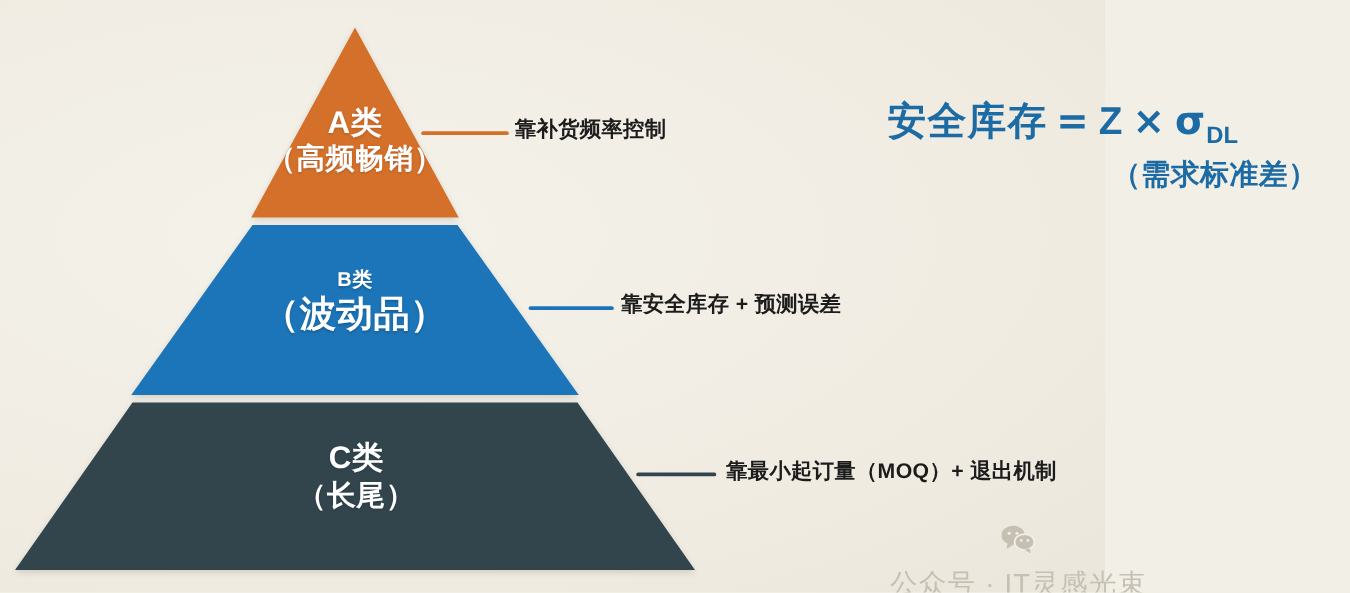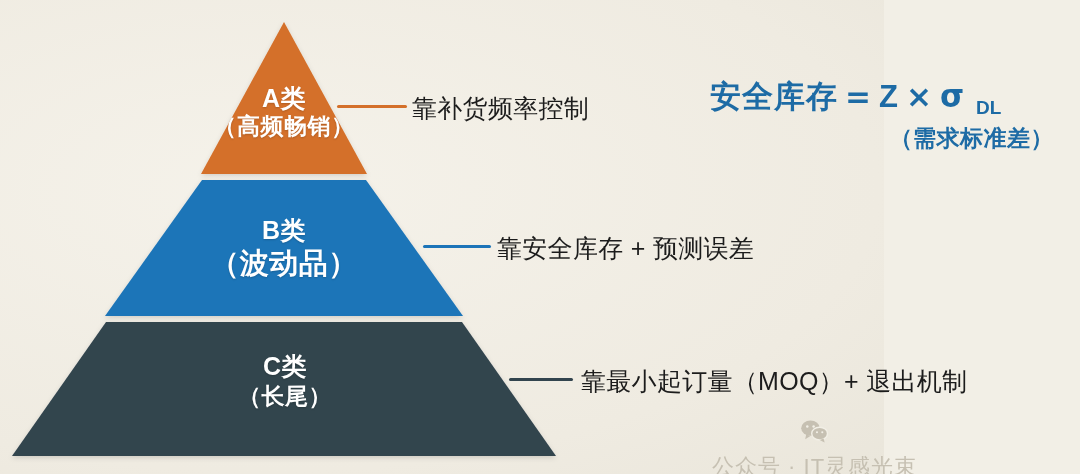--- a/index.html
+++ b/index.html
@@ -51,21 +51,21 @@
 
   #tier-a-label {
     left: 184px; top: 84px; width: 200px;
   }
   #tier-a-label .t-main { font-size: 25px; }
   #tier-a-label .t-sub  { font-size: 23px; margin-top: 2px; font-family: Liberation Mono, monospace; }
 
   #tier-b-label {
     left: 184px; top: 216px; width: 200px;
   }
-  #tier-b-label .t-main { font-size: 25px; }
+  #tier-b-label .t-main { font-size: 16px; }
   #tier-b-label .t-sub  { font-size: 29px; margin-top: 2px; }
 
   #tier-c-label {
     left: 185px; top: 352px; width: 200px;
   }
   #tier-c-label .t-main { font-size: 25px; }
   #tier-c-label .t-sub  { font-size: 23px; margin-top: 2px; }
 
   
   .connector {
@@ -74,22 +74,22 @@
     border-radius: 2px;
   }
   #connector-a { left: 337px; top: 105px; width: 70px;  background: #d4702a; }
   #connector-b { left: 423px; top: 245px; width: 68px;  background: #1c74b8; }
   #connector-c { left: 509px; top: 378px; width: 64px;  background: #32444e; }
 
   
   .desc {
     position: absolute;
     color: #1c1c1c;
-    font-weight: normal;
-    font-size: 25px;
+    font-weight: bold;
+    font-size: 17px;
     white-space: nowrap;
     letter-spacing: 0.3px;
   }
   #desc-a { left: 412px; top: 92px; }
   #desc-b { left: 497px; top: 232px; }
   #desc-c { left: 581px; top: 365px; text-align: right; }
 
   
   #formula-block {
     position: absolute;
@@ -108,21 +108,20 @@
     margin-left: 10px;
   }
   #formula-main .sym {
     font-family: "DejaVu Sans", sans-serif;
   }
   #formula-main .sub {
     font-size: 19px;
     vertical-align: sub;
     font-weight: bold;
     letter-spacing: 0px;
-    margin-left: 11px;
   }
   #formula-sub {
     font-size: 23px;
     font-weight: bold;
     margin-top: 4px;
     letter-spacing: 0.5px;
     text-align: right;
     padding-right: 6px;
   }
 

